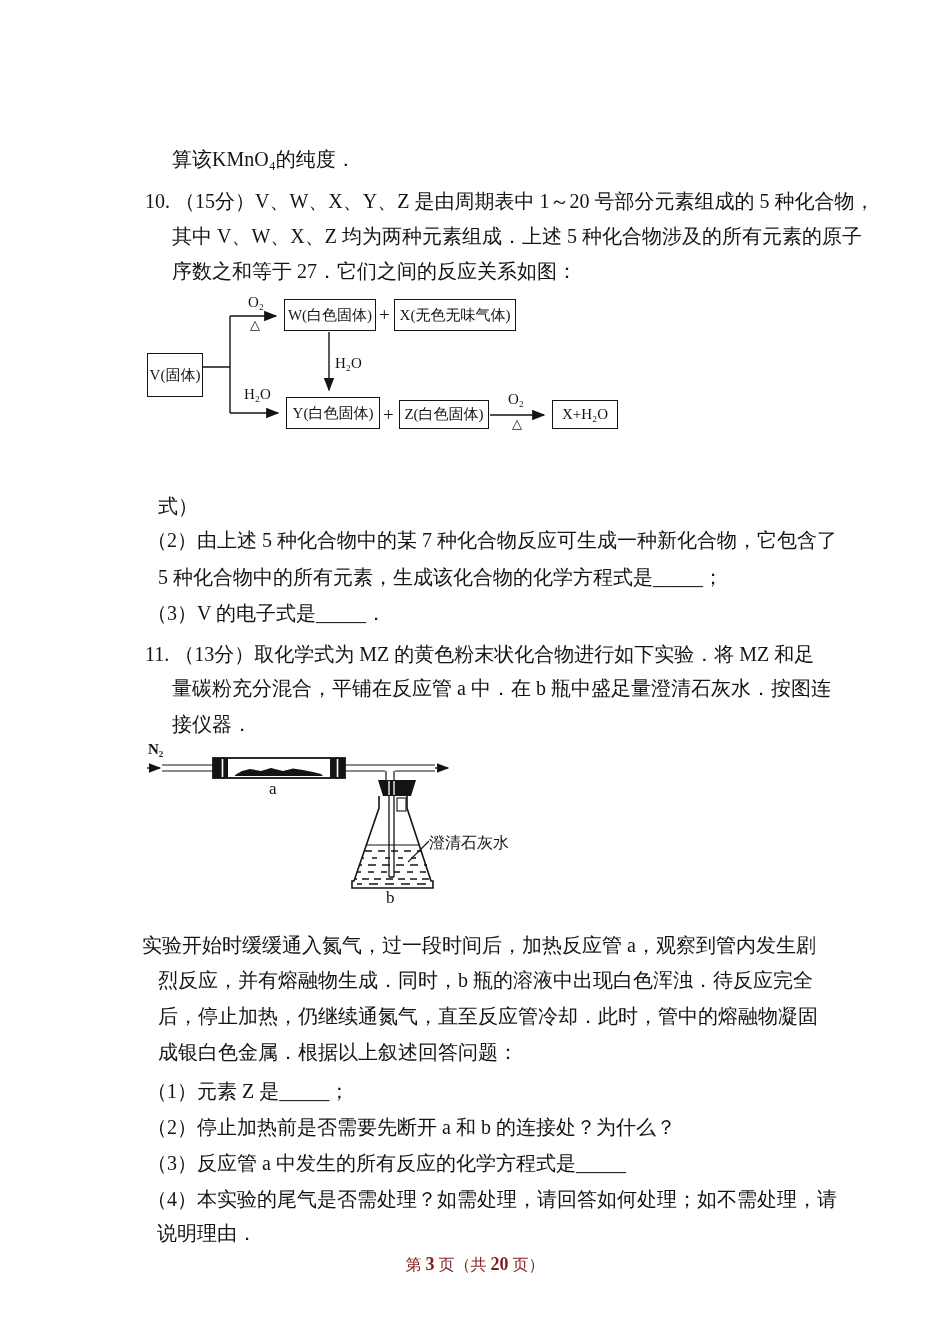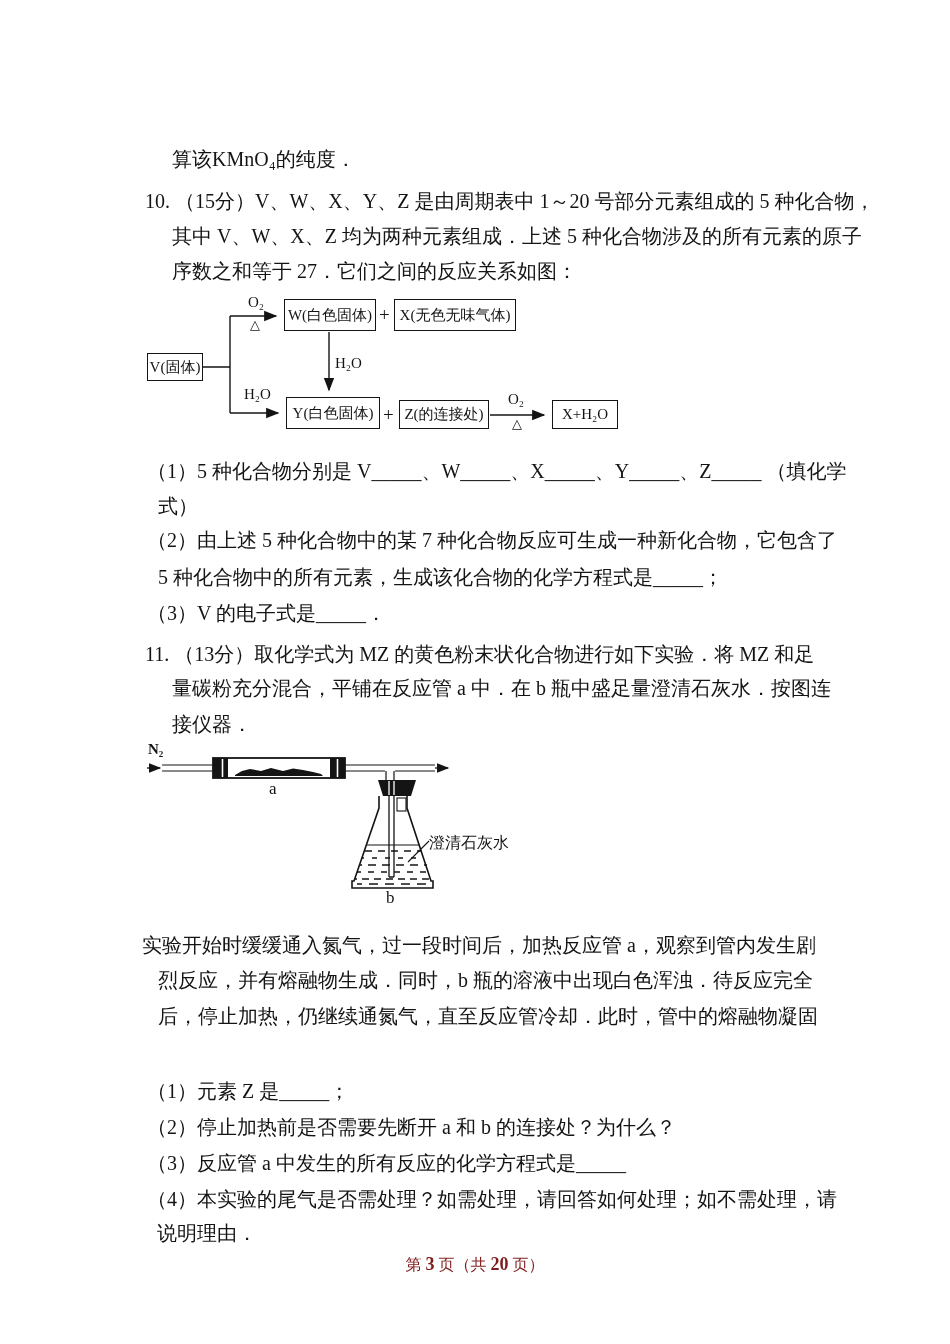--- a/index.html
+++ b/index.html
@@ -44,37 +44,36 @@
         <marker id="ah1" markerWidth="10" markerHeight="9" refX="8.5" refY="4" orient="auto">
           <path d="M0,0.3 L9.5,4 L0,7.7 Z" fill="#141414"></path>
         </marker>
       </defs>
       <path d="M58,74 H85 M85,23 V120" stroke="#141414" stroke-width="1.4" fill="none"></path>
       <line x1="85" y1="23" x2="131" y2="23" stroke="#141414" stroke-width="1.4" marker-end="url(#ah1)"></line>
       <line x1="85" y1="120" x2="133" y2="120" stroke="#141414" stroke-width="1.4" marker-end="url(#ah1)"></line>
       <line x1="184" y1="39" x2="184" y2="97" stroke="#141414" stroke-width="1.4" marker-end="url(#ah1)"></line>
       <line x1="345" y1="122" x2="399" y2="122" stroke="#141414" stroke-width="1.4" marker-end="url(#ah1)"></line>
     </svg>
-    <div class="dbox" style="left:2px;top:60px;width:56px;height:28px">V(固体)</div>
+    <div class="dbox" style="left:2px;top:60px;width:56px;height:44px">V(固体)</div>
     <div class="dbox" style="left:139px;top:6px;width:92px;height:32px">W(白色固体)</div>
     <div class="dbox" style="left:249px;top:6px;width:122px;height:32px">X(无色无味气体)</div>
     <div class="dbox" style="left:141px;top:104px;width:94px;height:32px">Y(白色固体)</div>
-    <div class="dbox" style="left:254px;top:107px;width:90px;height:29px">Z(的连接处)</div>
+    <div class="dbox" style="left:254px;top:107px;width:90px;height:29px">Z(白色固体)</div>
     <div class="dbox" style="left:407px;top:107px;width:66px;height:29px">X+H₂O</div>
     <div class="dlab plus" style="left:234px;top:12px">+</div>
     <div class="dlab plus" style="left:238px;top:112px">+</div>
     <div class="dlab" style="left:103px;top:1px">O₂</div>
     <div class="dlab small" style="left:105px;top:25px">△</div>
     <div class="dlab" style="left:190px;top:62px">H₂O</div>
     <div class="dlab" style="left:99px;top:93px">H₂O</div>
     <div class="dlab" style="left:363px;top:98px">O₂</div>
     <div class="dlab small" style="left:367px;top:124px">△</div>
   </div>
 
-  <div class="line" style="left:147px;top:431px">（1）5 种化合物分别是 V_____、W_____、X_____、Y_____、Z_____ （填化学</div>
   <div class="line" style="left:158px;top:466px">式）</div>
   <div class="line" style="left:147px;top:500px">（2）由上述 5 种化合物中的某 7 种化合物反应可生成一种新化合物，它包含了</div>
   <div class="line" style="left:158px;top:537px">5 种化合物中的所有元素，生成该化合物的化学方程式是_____；</div>
   <div class="line" style="left:147px;top:573px">（3）V 的电子式是_____．</div>
 
   <div class="line" style="left:145px;top:614px">11. （13分）取化学式为 MZ 的黄色粉末状化合物进行如下实验．将 MZ 和足</div>
   <div class="line" style="left:172px;top:648px">量碳粉充分混合，平铺在反应管 a 中．在 b 瓶中盛足量澄清石灰水．按图连</div>
   <div class="line" style="left:172px;top:684px">接仪器．</div>
 
   <div class="diagram" style="left:145px;top:712px;width:380px;height:172px">
@@ -121,20 +120,21 @@
     </svg>
     <div class="applab" style="left:3px;top:0px;font-weight:bold;font-size:15px">N₂</div>
     <div class="applab" style="left:124px;top:40px">a</div>
     <div class="applab" style="left:241px;top:149px">b</div>
     <div class="applab" style="left:284px;top:94px;font-size:16px">澄清石灰水</div>
   </div>
 
   <div class="line" style="left:142px;top:905px">实验开始时缓缓通入氮气，过一段时间后，加热反应管 a，观察到管内发生剧</div>
   <div class="line" style="left:158px;top:976px">后，停止加热，仍继续通氮气，直至反应管冷却．此时，管中的熔融物凝固</div>
   <div class="line" style="left:158px;top:940px">烈反应，并有熔融物生成．同时，b 瓶的溶液中出现白色浑浊．待反应完全</div>
+  <div class="line" style="left:158px;top:1012px">成银白色金属．根据以上叙述回答问题：</div>
 
   <div class="line" style="left:147px;top:1051px">（1）元素 Z 是_____；</div>
   <div class="line" style="left:147px;top:1087px">（2）停止加热前是否需要先断开 a 和 b 的连接处？为什么？</div>
   <div class="line" style="left:147px;top:1123px">（3）反应管 a 中发生的所有反应的化学方程式是_____</div>
   <div class="line" style="left:147px;top:1159px">（4）本实验的尾气是否需处理？如需处理，请回答如何处理；如不需处理，请</div>
   <div class="line" style="left:157px;top:1193px">说明理由．</div>
 
   <div class="footer">
     <span>第 </span><span class="num">3</span><span> 页（共 </span><span class="num">20</span><span> 页）</span>
   </div>

